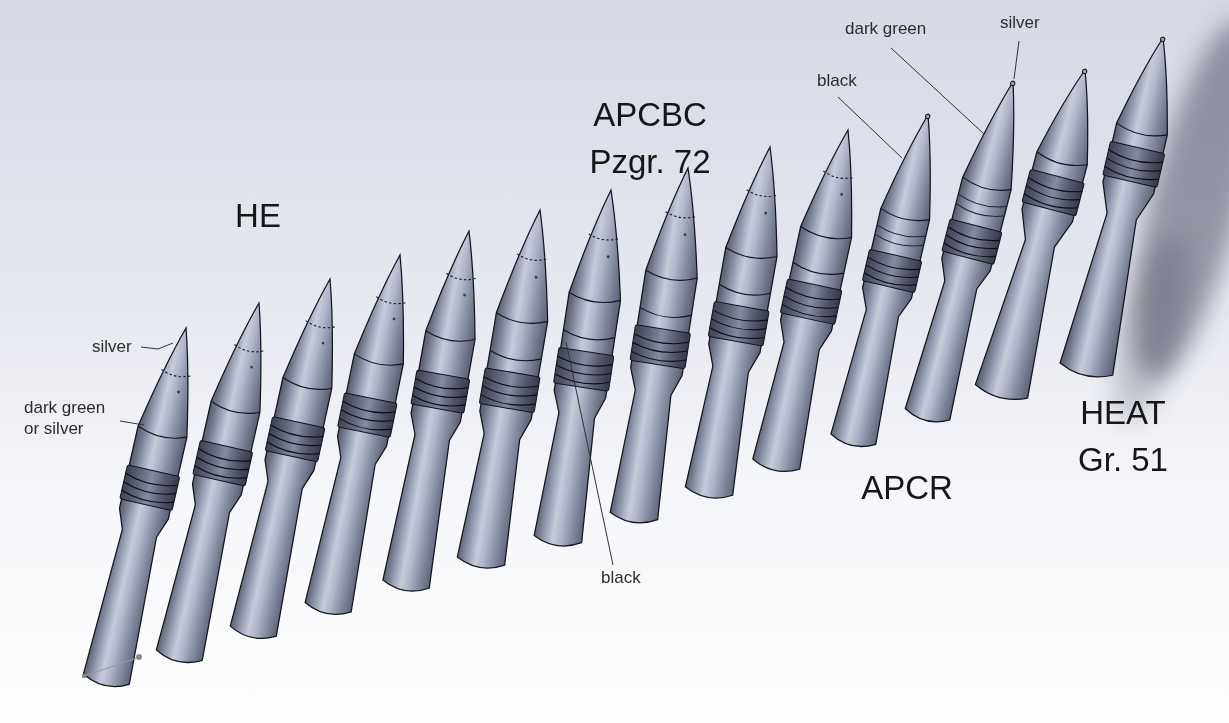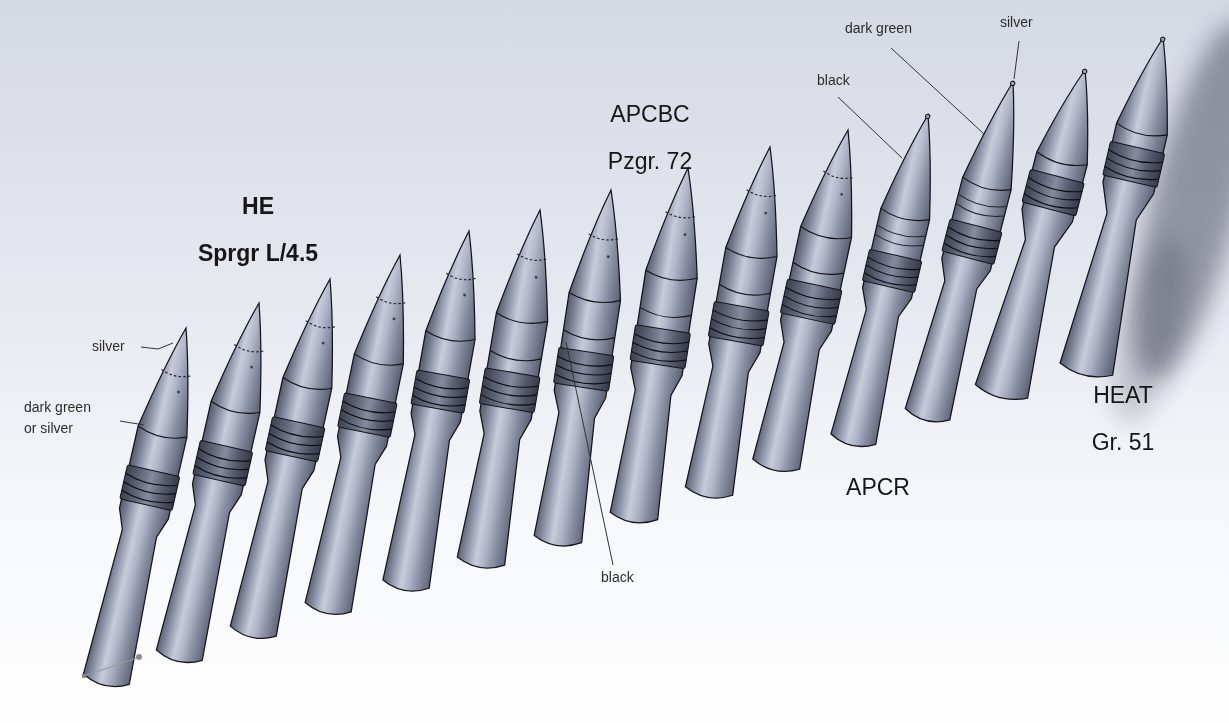--- a/index.html
+++ b/index.html
@@ -3,30 +3,30 @@
 <meta charset="utf-8">
 <style>
   html,body{margin:0;padding:0;}
   .stage{
     position:relative;width:1229px;height:723px;overflow:hidden;
     background:linear-gradient(180deg,#d5d9e4 0%,#dde0ea 20%,#e8eaf1 45%,#f6f7fa 70%,#fefefe 100%);
     font-family:"Liberation Sans",sans-serif;
   }
   svg{position:absolute;left:0;top:0;}
   .big{
-    position:absolute;font-size:23px;line-height:47px;color:#161616;
+    position:absolute;font-size:33px;line-height:47px;color:#161616;
     text-align:center;transform:translateX(-50%);white-space:nowrap;
   }
   .small{
-    position:absolute;font-size:14px;line-height:21px;color:#2d2d2d;white-space:nowrap;
+    position:absolute;font-size:17px;line-height:21px;color:#2d2d2d;white-space:nowrap;
   }
-  .lbl-he{left:258px;top:183px;font-weight:bold;}
+  .lbl-he{left:258px;top:192px;}
   .lbl-apcbc{left:650px;top:91px;}
-  .lbl-apcr{left:878px;top:464px;}
-  .lbl-heat{left:1123px;top:372px;}
+  .lbl-apcr{left:907px;top:464px;}
+  .lbl-heat{left:1123px;top:389px;}
   .lbl-silver-left{left:92px;top:336px;}
   .lbl-darkgreen-left{left:24px;top:397px;}
   .lbl-black-top{left:817px;top:70px;}
   .lbl-darkgreen-top{left:845px;top:18px;}
   .lbl-silver-top{left:1000px;top:12px;}
   .lbl-black-bottom{left:601px;top:567px;}
 </style>
 </head>
 <body>
 
@@ -214,21 +214,20 @@
         <polyline points="1019,41 1014,79" fill="none" stroke="#333333" stroke-width="1"></polyline>
         <polyline points="613,565 566,342" fill="none" stroke="#333333" stroke-width="1"></polyline>
         <line x1="84" y1="676" x2="137" y2="658" stroke="#9a9a9a" stroke-width="1.2"></line>
         <circle cx="139" cy="657" r="3" fill="#8a8a8a"></circle>
         <rect x="82" y="674" width="4" height="4" fill="#8a8a8a"></rect>
       </g>
   </svg>
 
   <div class="big lbl-he">
     <div>HE</div>
-    <div>Sprgr L/4.5</div>
   </div>
   <div class="big lbl-apcbc">
     <div>APCBC</div>
     <div>Pzgr. 72</div>
   </div>
   <div class="big lbl-apcr">
     <div>APCR</div>
   </div>
   <div class="big lbl-heat">
     <div>HEAT</div>

